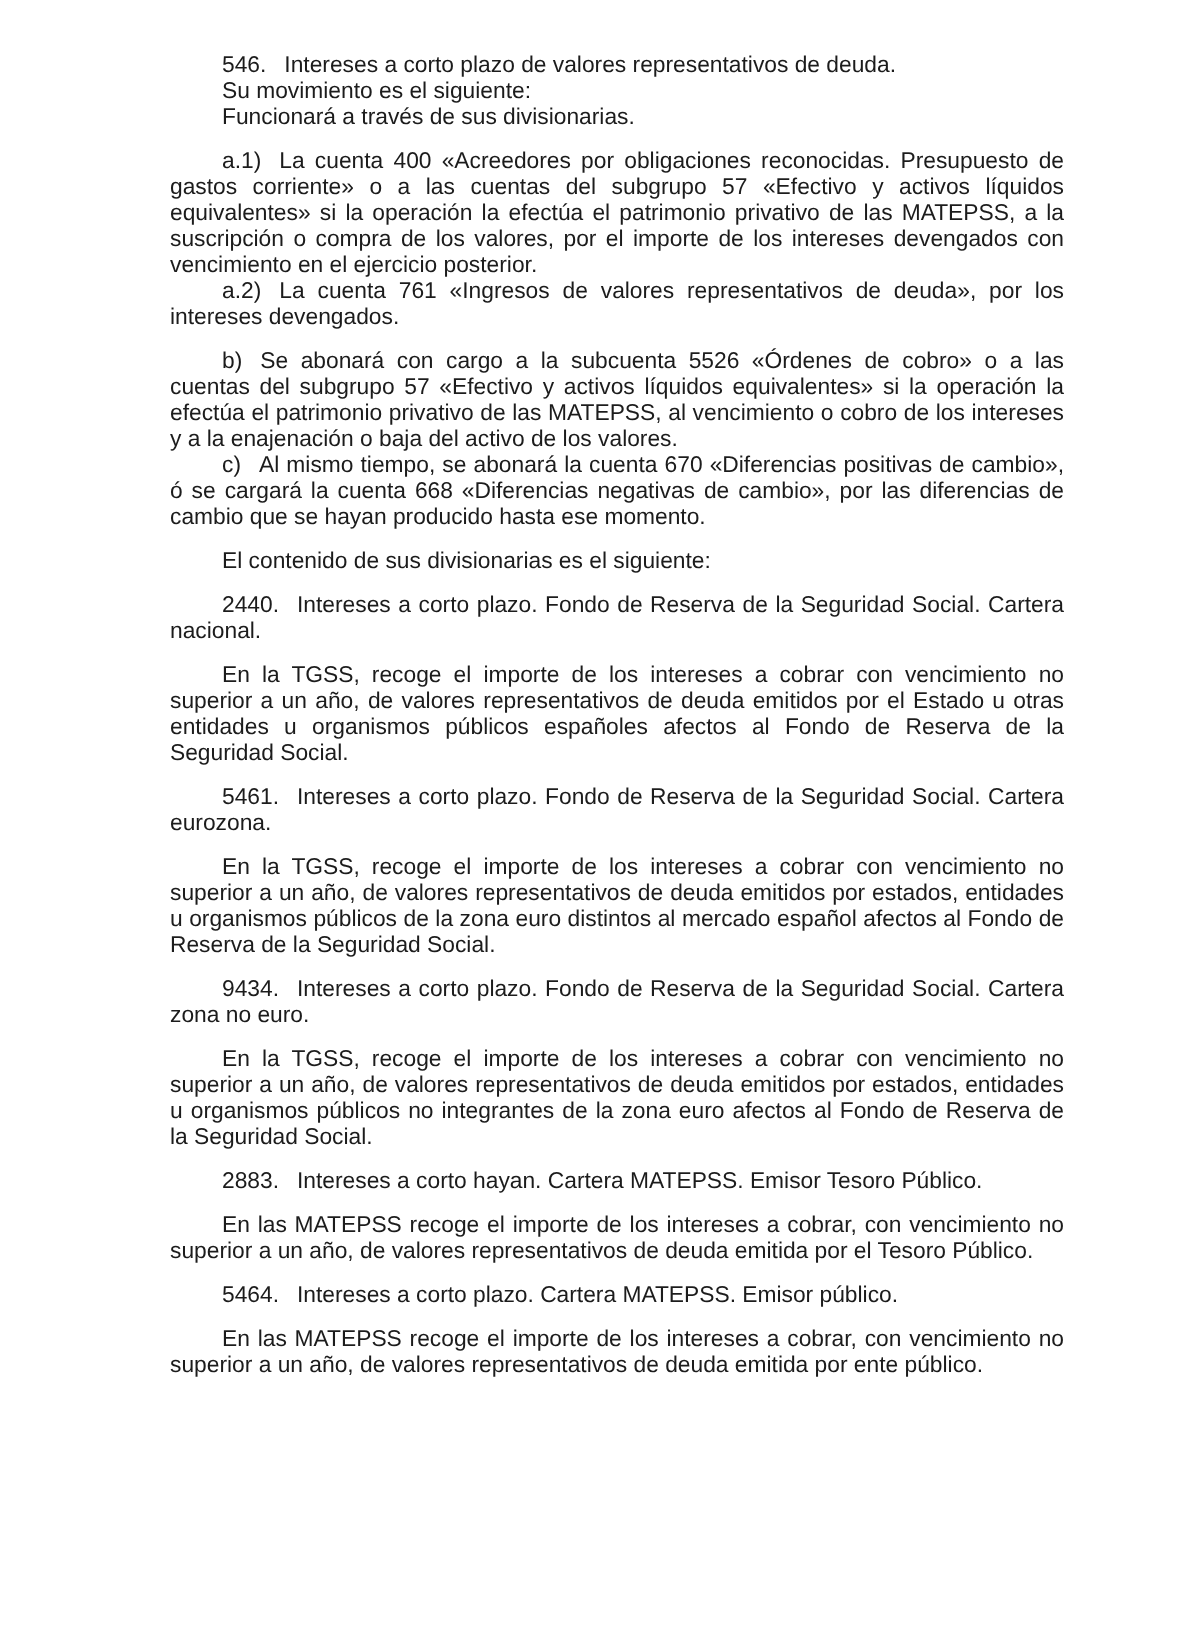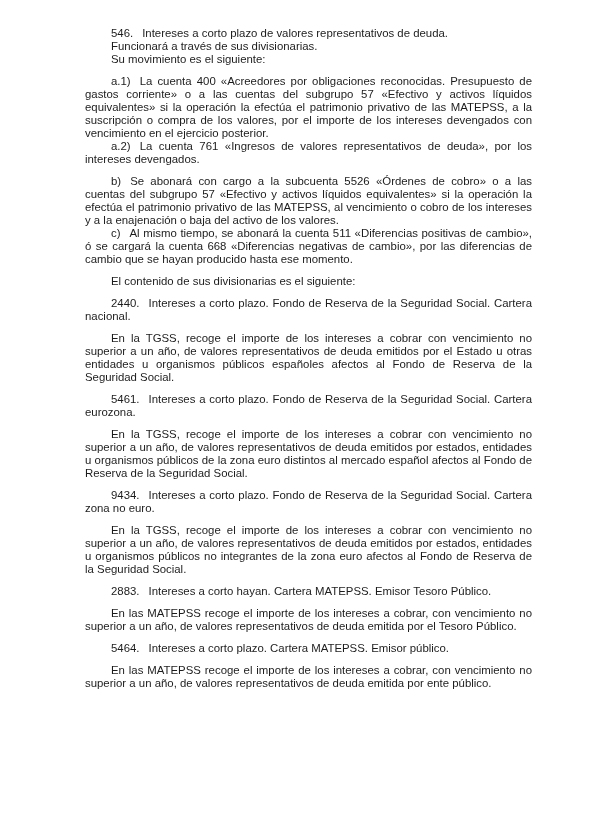--- a/index.html
+++ b/index.html
@@ -38,26 +38,26 @@
     padding-right: 9px;
     white-space: nowrap;
   }
 </style>
 </head>
 <body>
 
 <div class="page">
   <div class="doc" id="doc">
       <p><span class="plabel">546.</span><span>Intereses a corto plazo de valores representativos de deuda.</span></p>
+      <p><span>Su movimiento es el siguiente:</span></p>
       <p><span>Funcionará a través de sus divisionarias.</span></p>
-      <p><span>Su movimiento es el siguiente:</span></p>
       <p class="gap"><span class="plabel">a.1)</span><span>La cuenta 400 «Acreedores por obligaciones reconocidas. Presupuesto de gastos corriente» o a las cuentas del subgrupo 57 «Efectivo y activos líquidos equivalentes» si la operación la efectúa el patrimonio privativo de las MATEPSS, a la suscripción o compra de los valores, por el importe de los intereses devengados con vencimiento en el ejercicio posterior.</span></p>
       <p><span class="plabel">a.2)</span><span>La cuenta 761 «Ingresos de valores representativos de deuda», por los intereses devengados.</span></p>
       <p class="gap"><span class="plabel">b)</span><span>Se abonará con cargo a la subcuenta 5526 «Órdenes de cobro» o a las cuentas del subgrupo 57 «Efectivo y activos líquidos equivalentes» si la operación la efectúa el patrimonio privativo de las MATEPSS, al vencimiento o cobro de los intereses y a la enajenación o baja del activo de los valores.</span></p>
-      <p><span class="plabel">c)</span><span>Al mismo tiempo, se abonará la cuenta 511 «Diferencias positivas de cambio», ó se cargará la cuenta 668 «Diferencias negativas de cambio», por las diferencias de cambio que se hayan producido hasta ese momento.</span></p>
+      <p><span class="plabel">c)</span><span>Al mismo tiempo, se abonará la cuenta 670 «Diferencias positivas de cambio», ó se cargará la cuenta 668 «Diferencias negativas de cambio», por las diferencias de cambio que se hayan producido hasta ese momento.</span></p>
       <p class="gap"><span>El contenido de sus divisionarias es el siguiente:</span></p>
       <p class="gap"><span class="plabel">2440.</span><span>Intereses a corto plazo. Fondo de Reserva de la Seguridad Social. Cartera nacional.</span></p>
       <p class="gap"><span>En la TGSS, recoge el importe de los intereses a cobrar con vencimiento no superior a un año, de valores representativos de deuda emitidos por el Estado u otras entidades u organismos públicos españoles afectos al Fondo de Reserva de la Seguridad Social.</span></p>
       <p class="gap"><span class="plabel">5461.</span><span>Intereses a corto plazo. Fondo de Reserva de la Seguridad Social. Cartera eurozona.</span></p>
       <p class="gap"><span>En la TGSS, recoge el importe de los intereses a cobrar con vencimiento no superior a un año, de valores representativos de deuda emitidos por estados, entidades u organismos públicos de la zona euro distintos al mercado español afectos al Fondo de Reserva de la Seguridad Social.</span></p>
       <p class="gap"><span class="plabel">9434.</span><span>Intereses a corto plazo. Fondo de Reserva de la Seguridad Social. Cartera zona no euro.</span></p>
       <p class="gap"><span>En la TGSS, recoge el importe de los intereses a cobrar con vencimiento no superior a un año, de valores representativos de deuda emitidos por estados, entidades u organismos públicos no integrantes de la zona euro afectos al Fondo de Reserva de la Seguridad Social.</span></p>
       <p class="gap"><span class="plabel">2883.</span><span>Intereses a corto hayan. Cartera MATEPSS. Emisor Tesoro Público.</span></p>
       <p class="gap"><span>En las MATEPSS recoge el importe de los intereses a cobrar, con vencimiento no superior a un año, de valores representativos de deuda emitida por el Tesoro Público.</span></p>
       <p class="gap"><span class="plabel">5464.</span><span>Intereses a corto plazo. Cartera MATEPSS. Emisor público.</span></p>

